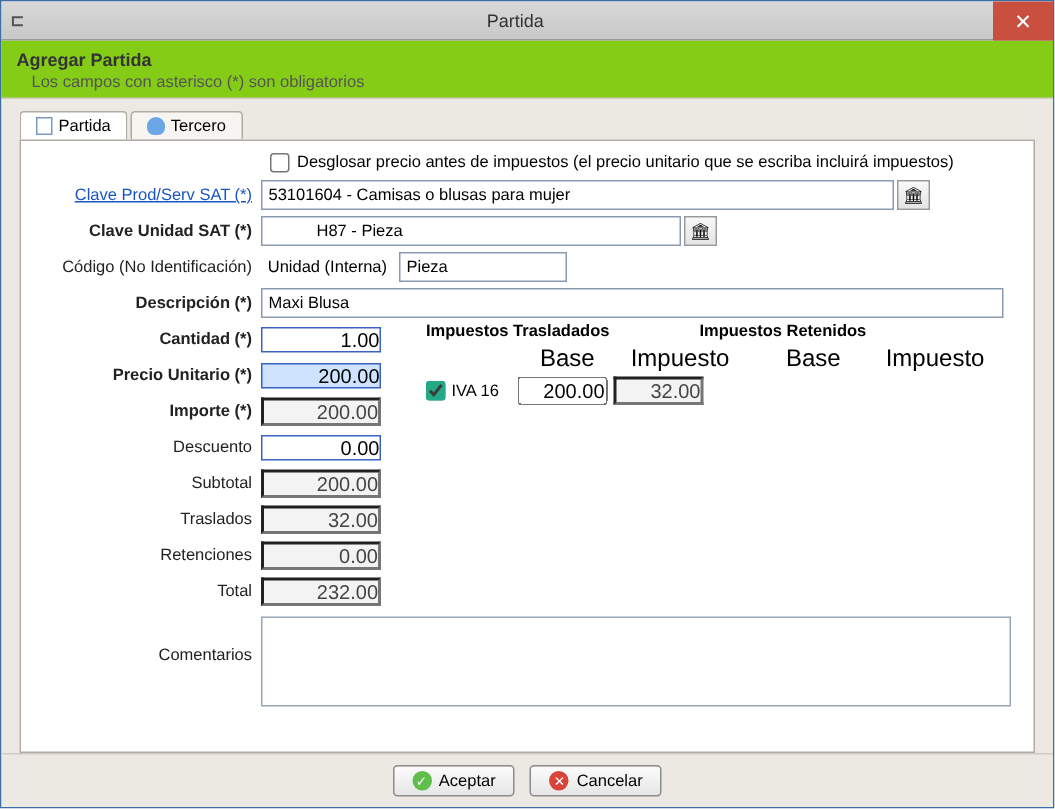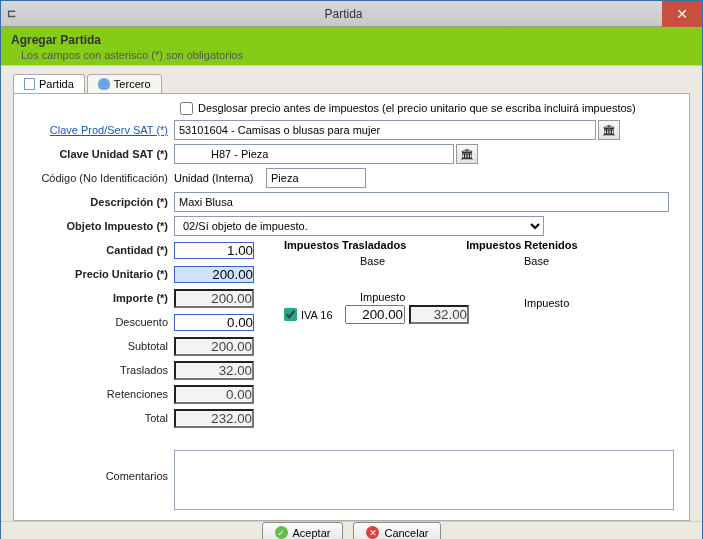--- a/index.html
+++ b/index.html
@@ -26,21 +26,21 @@
 input.blue { border: 1px solid #3a62c4; }
 input.num { text-align: right; width: 80px; }
 input.ro { background: #f3f3f3; color: #444; }
 .iconbtn { width: 22px; height: 20px; border: 1px solid #999; background: linear-gradient(#f8f8f8,#e4e4e4); display: inline-flex; align-items: center; justify-content: center; cursor: pointer; font-size: 11px; }
 .checkbox-row { margin-left: 156px; display: flex; align-items: flex-start; gap: 5px; margin-bottom: 4px; }
 .checkbox-row input { width: 13px; height: 13px; }
 .twocol { display: flex; }
 .leftcol { width: 240px; }
 .rightcol { flex: 1; padding-left: 20px; }
 .rightcol .hdrs { display: flex; gap: 60px; font-weight: bold; margin-bottom: 4px; }
-.subhdrs { display: flex; gap: 24px; font-size: 11px; padding-left: 76px; margin-bottom: 2px; flex-direction: column; }
+.subhdrs { display: flex; gap: 24px; font-size: 16px; padding-left: 76px; margin-bottom: 2px; }
 .taxrow { display: flex; align-items: center; gap: 4px; }
 .taxrow input[type=checkbox]{ accent-color: #2a8; }
 .comment-area { width: 500px; height: 60px; border: 1px solid #98a6b8; resize: none; font-size: 11px; }
 .footer { height: 36px; background: #ece8e2; display: flex; align-items: center; justify-content: center; gap: 10px; border-top: 1px solid #d0cbc3; }
 .btn { display: flex; align-items: center; gap: 5px; padding: 3px 12px; border: 1px solid #8c8c8c; background: linear-gradient(#fcfcfc,#e6e6e6); border-radius: 3px; cursor: pointer; font-size: 11px; }
 .btn.ok .circ { width: 13px; height: 13px; border-radius: 50%; background: #5fbf4a; display: inline-flex; align-items: center; justify-content: center; color: #fff; font-size: 9px; }
 .btn.cancel .circ { width: 13px; height: 13px; border-radius: 50%; background: #d9443a; display: inline-flex; align-items: center; justify-content: center; color: #fff; font-size: 9px; }
 .person-icon{ width:12px; height:12px; background:#6aa5e6; border-radius:50% 50% 40% 40%; position:relative; }
 .doc-icon{ width:11px; height:12px; border:1px solid #7a98c0; background:#fff; }
 </style>
@@ -96,36 +96,30 @@
           <input type="text" style="width: 280px; padding-left: 36px;" value="H87 - Pieza">
           <span class="iconbtn">
               <span>🏛</span>
             </span>
         </div>
       </div>
 
       <div class="row">
         <span class="label">Código (No Identificación)</span>
         <div class="field">
-          <span style="width:90px; padding-right:6px">Unidad (Interna)</span>
-          <input type="text" style="width: 100px;" value="Pieza">
+          <span style="width:90px; text-align:right; padding-right:6px">Unidad (Interna)</span>
+          <input type="text" style="width: 112px;" value="Pieza">
         </div>
       </div>
 
       <div class="row">
         <span class="label bold">Descripción (*)</span>
         <input type="text" style="width: 495px;" value="Maxi Blusa">
       </div>
 
-      <div class="row">
-        <span class="label bold">Objeto Impuesto (*)</span>
-        <select style="width:370px">
-          <option>02/Sí objeto de impuesto.</option>
-        </select>
-      </div>
 
       <div class="twocol">
         <div class="leftcol">
           <div class="row">
               <span class="label bold">Cantidad (*)</span>
               <input class="num blue" value="1.00" style="">
             </div>
           <div class="row">
               <span class="label bold">Precio Unitario (*)</span>
               <input class="num blue" style="background: rgb(207, 227, 255);" value="200.00">
@@ -177,21 +171,21 @@
             <div style="width:170px">
               <div class="subhdrs" style="padding-left:20px; gap:30px">
                 <span>Base</span>
                 <span>Impuesto</span>
               </div>
             </div>
           </div>
         </div>
       </div>
 
-      <div class="row" style="align-items:flex-start; margin-top:19px">
+      <div class="row" style="align-items:flex-start; margin-top:4px">
         <span class="label" style="padding-top:20px">Comentarios</span>
         <textarea class="comment-area" style=""></textarea>
       </div>
 
     </div>
   </div>
 
   <div class="footer">
     <div class="btn ok">
       <span class="circ">✓</span>

